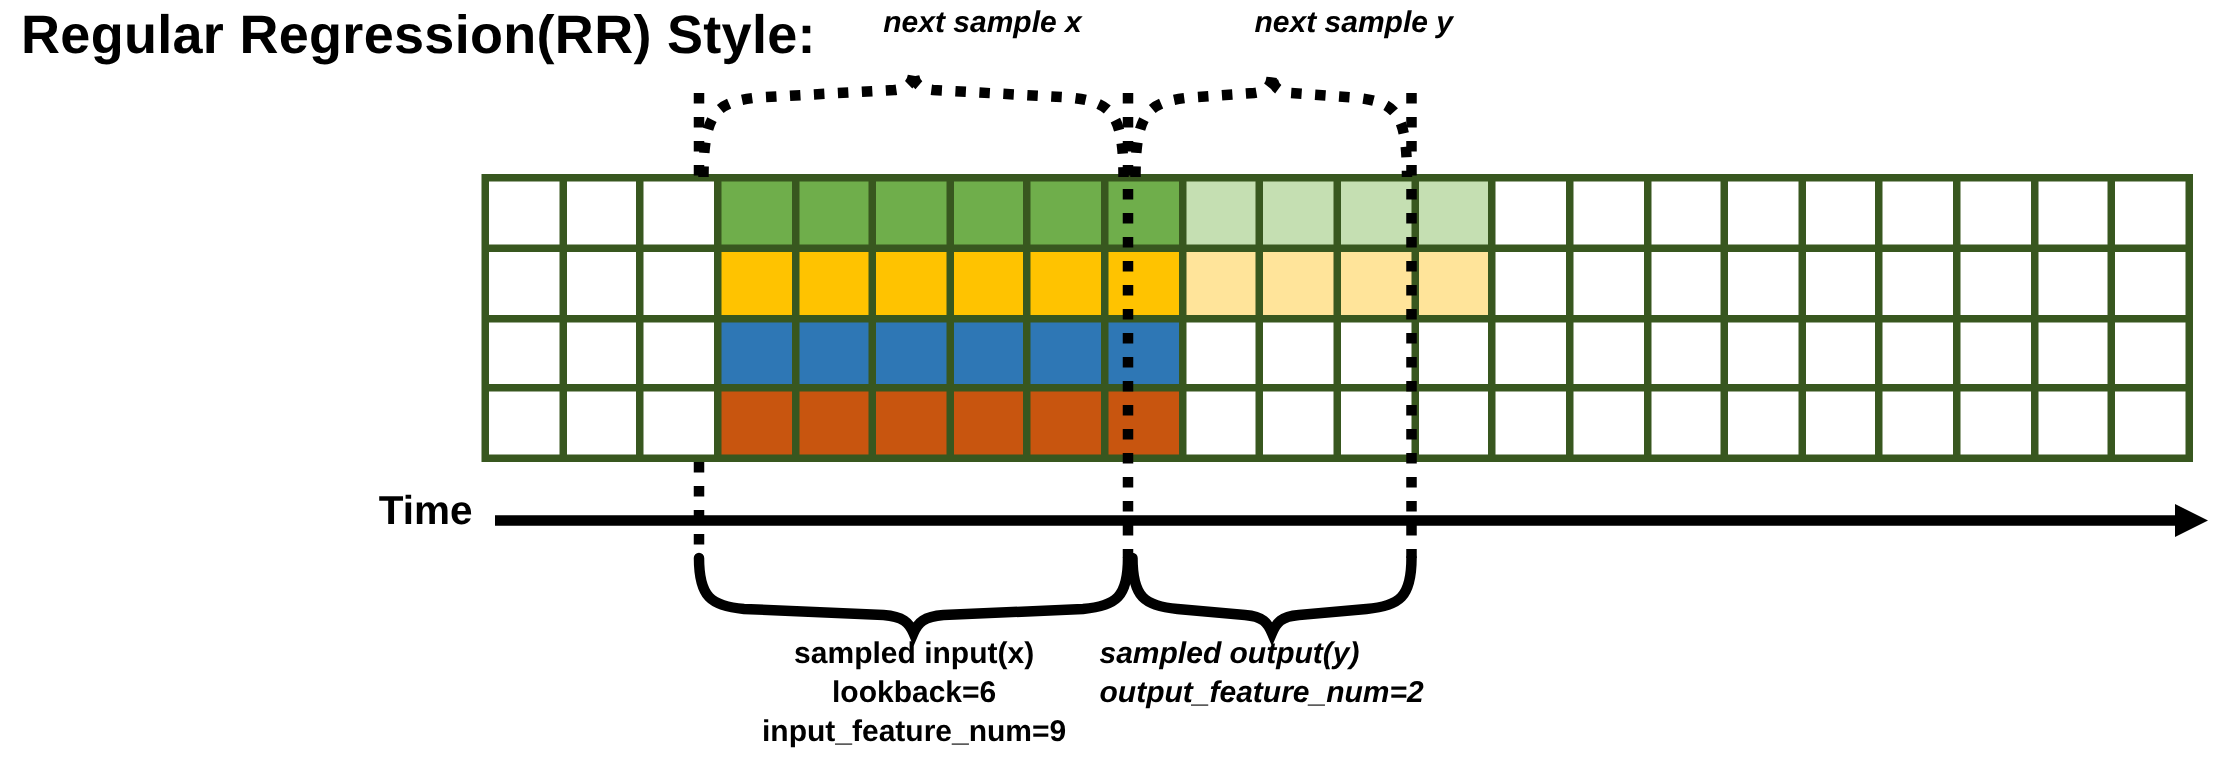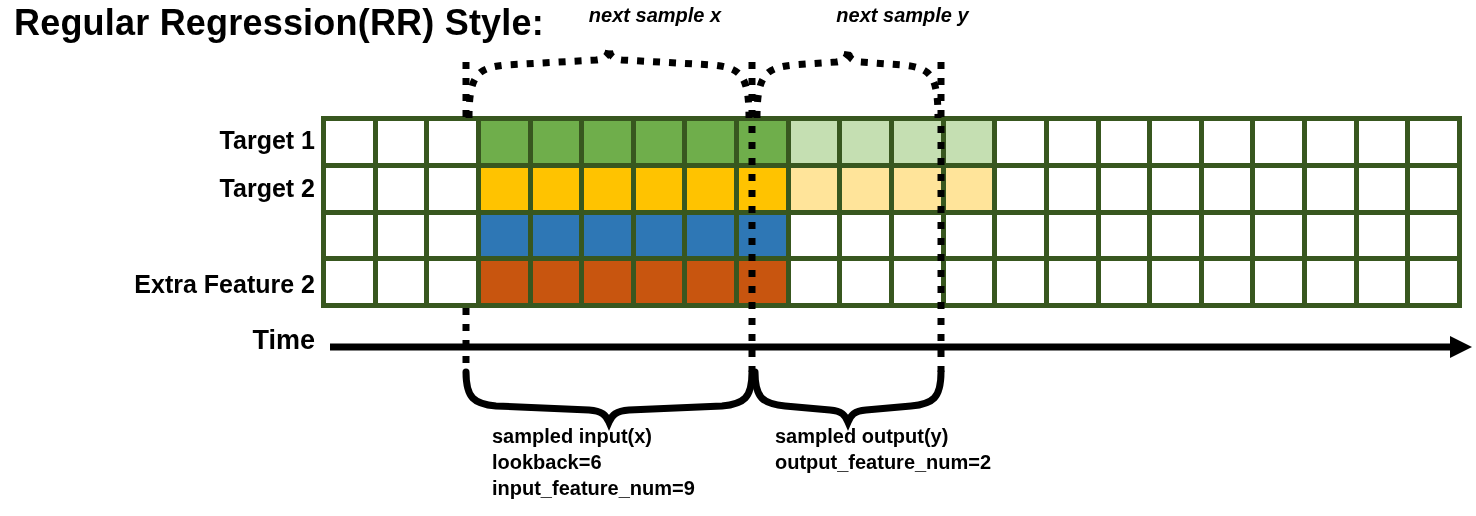--- a/index.html
+++ b/index.html
@@ -24,35 +24,32 @@
 
   
   #timelabel{left:150px;top:325px;width:165px;text-align:right;font-size:27px;font-weight:700;}
 
   
   .anno-top{font-size:20px;font-style:italic;font-weight:600;white-space:nowrap;text-align:center;}
   #nsx{left:520px;top:4px;width:270px;font-style:italic;}
   #nsy{left:790px;top:4px;width:225px;}
 
   .anno-bot{font-size:20px;font-weight:600;line-height:26px;white-space:nowrap;}
-  #botx{left:492px;top:423px;}
-  #boty{left:775px;top:423px;}
+  #botx{left:508px;top:423px;text-align:center;}
+  #boty{left:733px;top:423px;font-style:italic;}
 
   
   svg.overlay{left:0;top:0;width:1476px;height:516px;pointer-events:none;}
 </style>
 </head>
 <body>
 
 <div class="abs" id="title">Regular Regression(RR) Style:</div>
 
 <div class="abs" id="labels">
-  <div class="abs rowlabel" style="top:0px">Target 1</div>
-  <div class="abs rowlabel" style="top:48px">Target 2</div>
-  <div class="abs rowlabel" style="top:144px">Extra Feature 2</div>
 </div>
 
 <div class="abs" id="grid" style="background: rgb(56, 87, 31);">
     <div class="cell" style="background: rgb(255, 255, 255);"></div>
     <div class="cell" style="background: rgb(255, 255, 255);"></div>
     <div class="cell" style="background: rgb(255, 255, 255);"></div>
     <div class="cell" style="background: rgb(111, 174, 75);"></div>
     <div class="cell" style="background: rgb(111, 174, 75);"></div>
     <div class="cell" style="background: rgb(111, 174, 75);"></div>
     <div class="cell" style="background: rgb(111, 174, 75);"></div>

